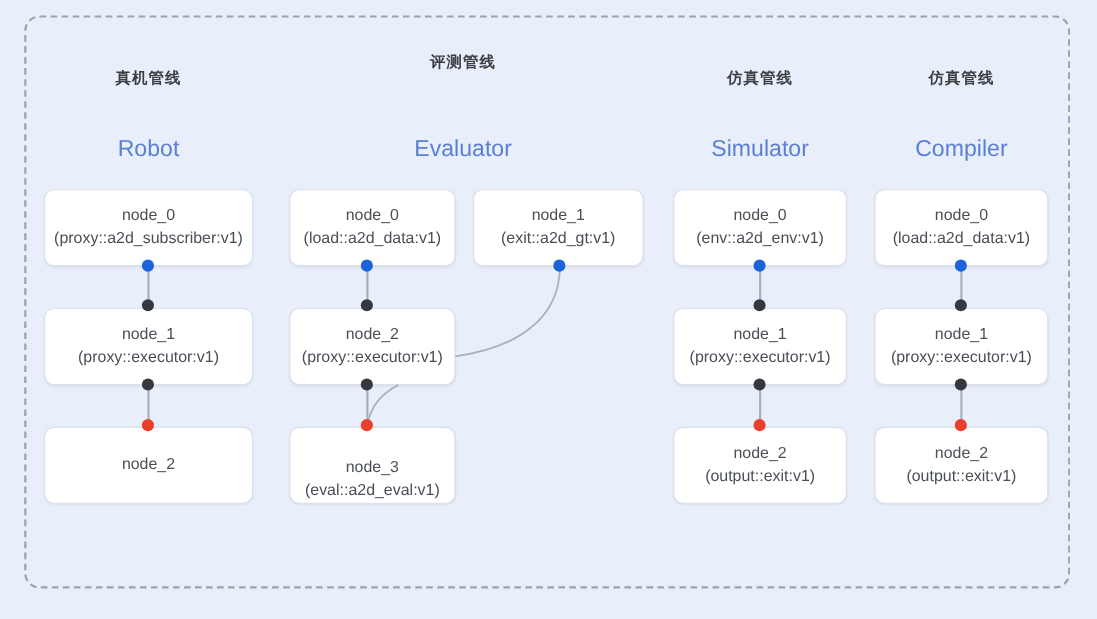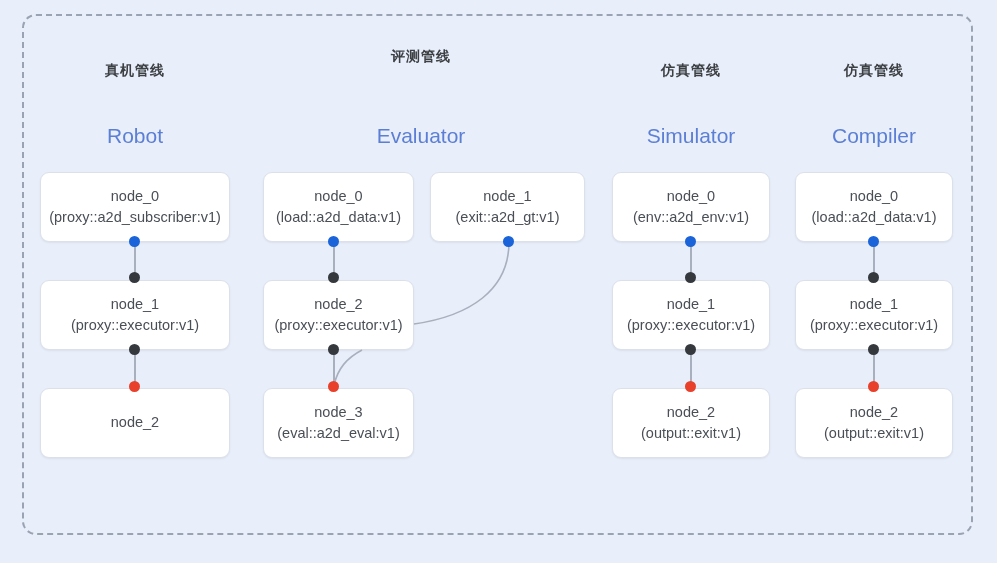--- a/index.html
+++ b/index.html
@@ -142,21 +142,21 @@
   <div class="col-title-en" style="left:263px; top:124px; width:316px;">Evaluator</div>
 
   <div class="node" style="left:263px; top:172px; width:151px; height:70px;">
     <div class="node-name">node_0</div>
     <div class="node-type">(load::a2d_data:v1)</div>
   </div>
   <div class="node" style="left:263px; top:280px; width:151px; height:70px;">
     <div class="node-name">node_2</div>
     <div class="node-type">(proxy::executor:v1)</div>
   </div>
-  <div class="node" style="left:263px; top:388px; width:151px; height:70px;">
+  <div class="node" style="left:263px; top:388px; width:151px; height:70px;justify-content:flex-end;">
     <div class="node-name">node_3</div>
     <div class="node-type">(eval::a2d_eval:v1)</div>
   </div>
   <div class="node" style="left:430px; top:172px; width:155px; height:70px;">
     <div class="node-name">node_1</div>
     <div class="node-type">(exit::a2d_gt:v1)</div>
   </div>
 
   <div class="vline" style="left:333px; top:242px; height:38px;"></div>
   <div class="vline" style="left:333px; top:350px; height:38px;"></div>

